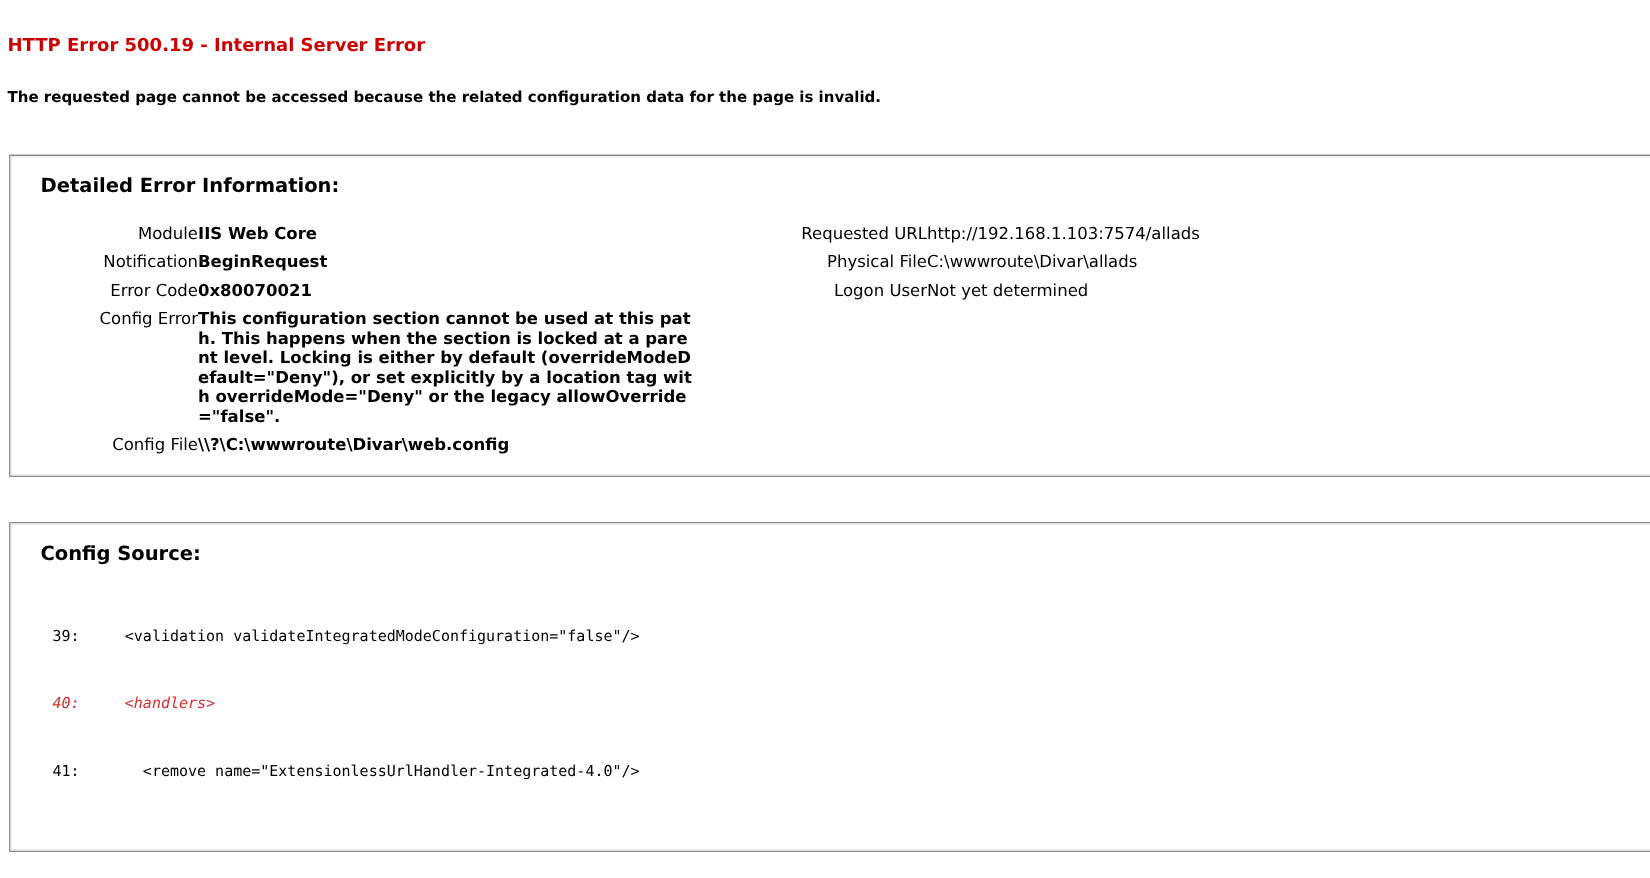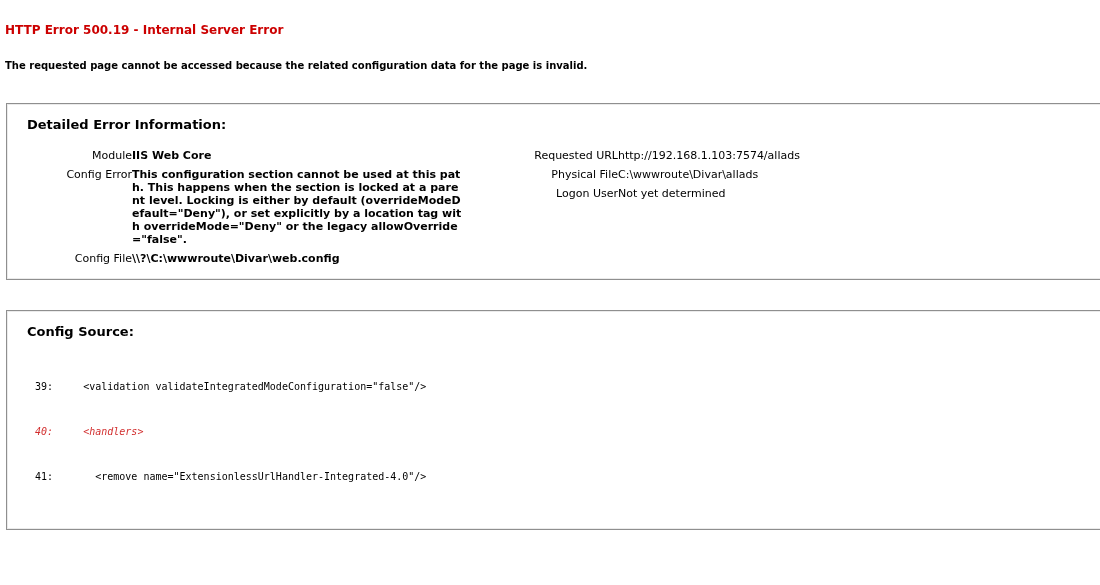--- a/index.html
+++ b/index.html
@@ -113,20 +113,28 @@
     <h4 class="section-heading">Detailed Error Information:</h4>
     <div class="detail-columns">
 
       <table class="detail-table left-table">
         <tbody>
             <tr>
           <th>Module</th>
           <td>IIS Web Core</td>
         </tr>
         <tr>
+          <th>Notification</th>
+          <td>BeginRequest</td>
+        </tr>
+        <tr>
+          <th>Error Code</th>
+          <td>0x80070021</td>
+        </tr>
+        <tr>
           <th>Config Error</th>
           <td class="wrap-cell">This configuration section cannot be used at this path. This happens when the section is locked at a parent level. Locking is either by default (overrideModeDefault="Deny"), or set explicitly by a location tag with overrideMode="Deny" or the legacy allowOverride="false".</td>
         </tr>
         <tr>
           <th>Config File</th>
           <td>\\?\C:\wwwroute\Divar\web.config</td>
         </tr>
       </tbody>
         </table>
 

